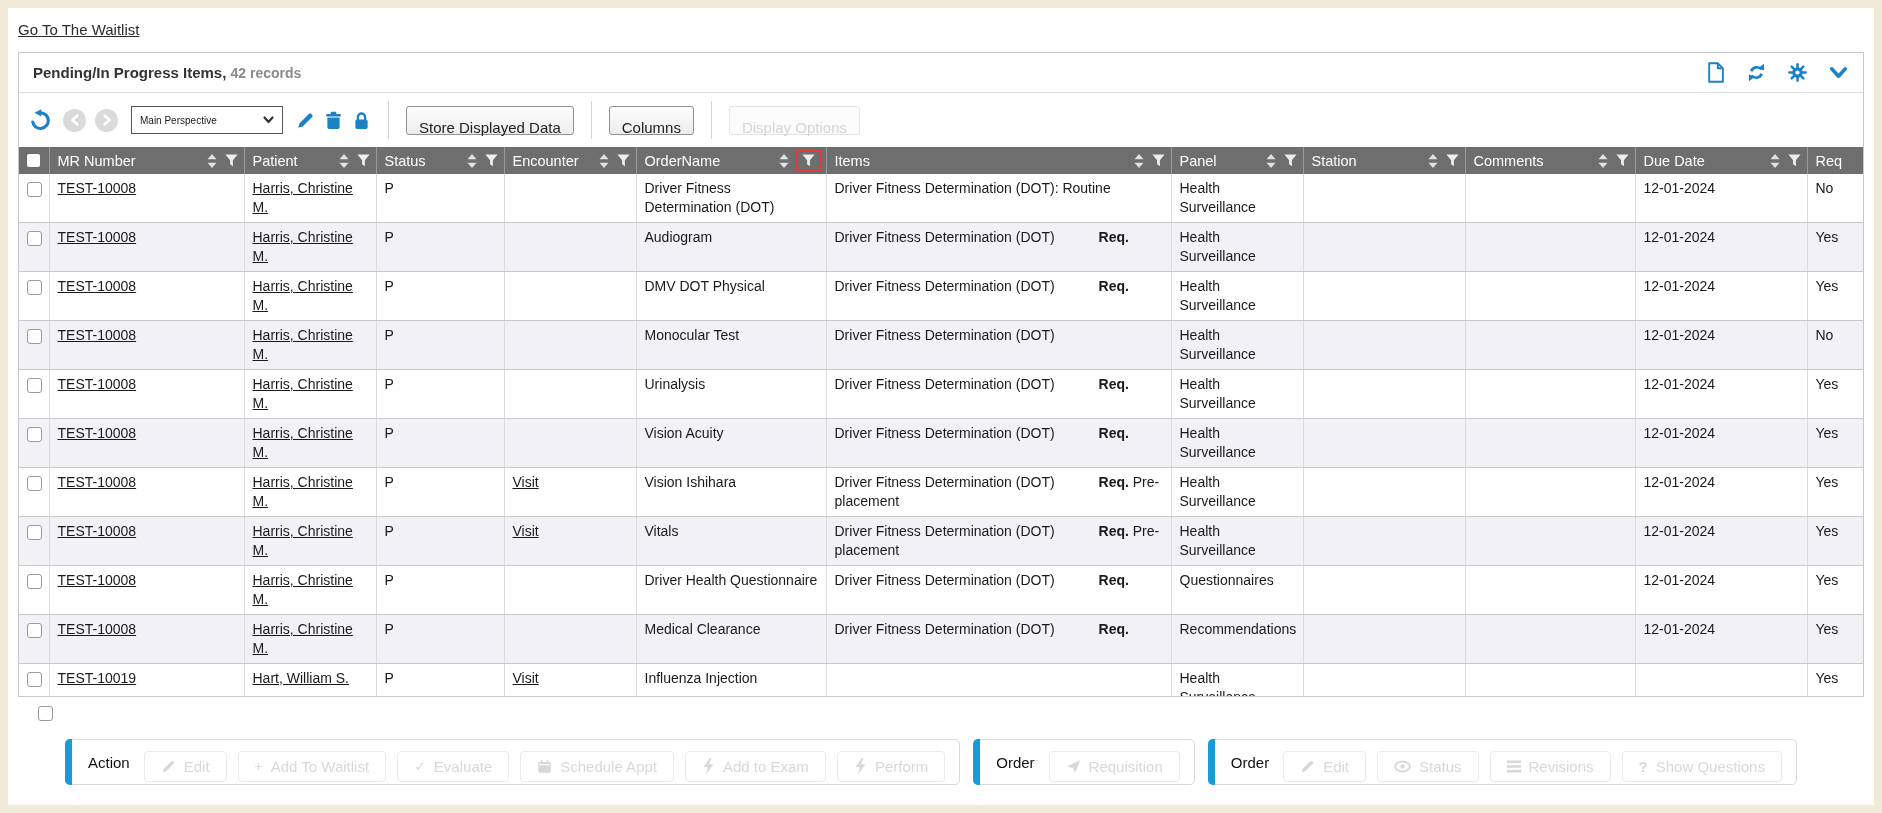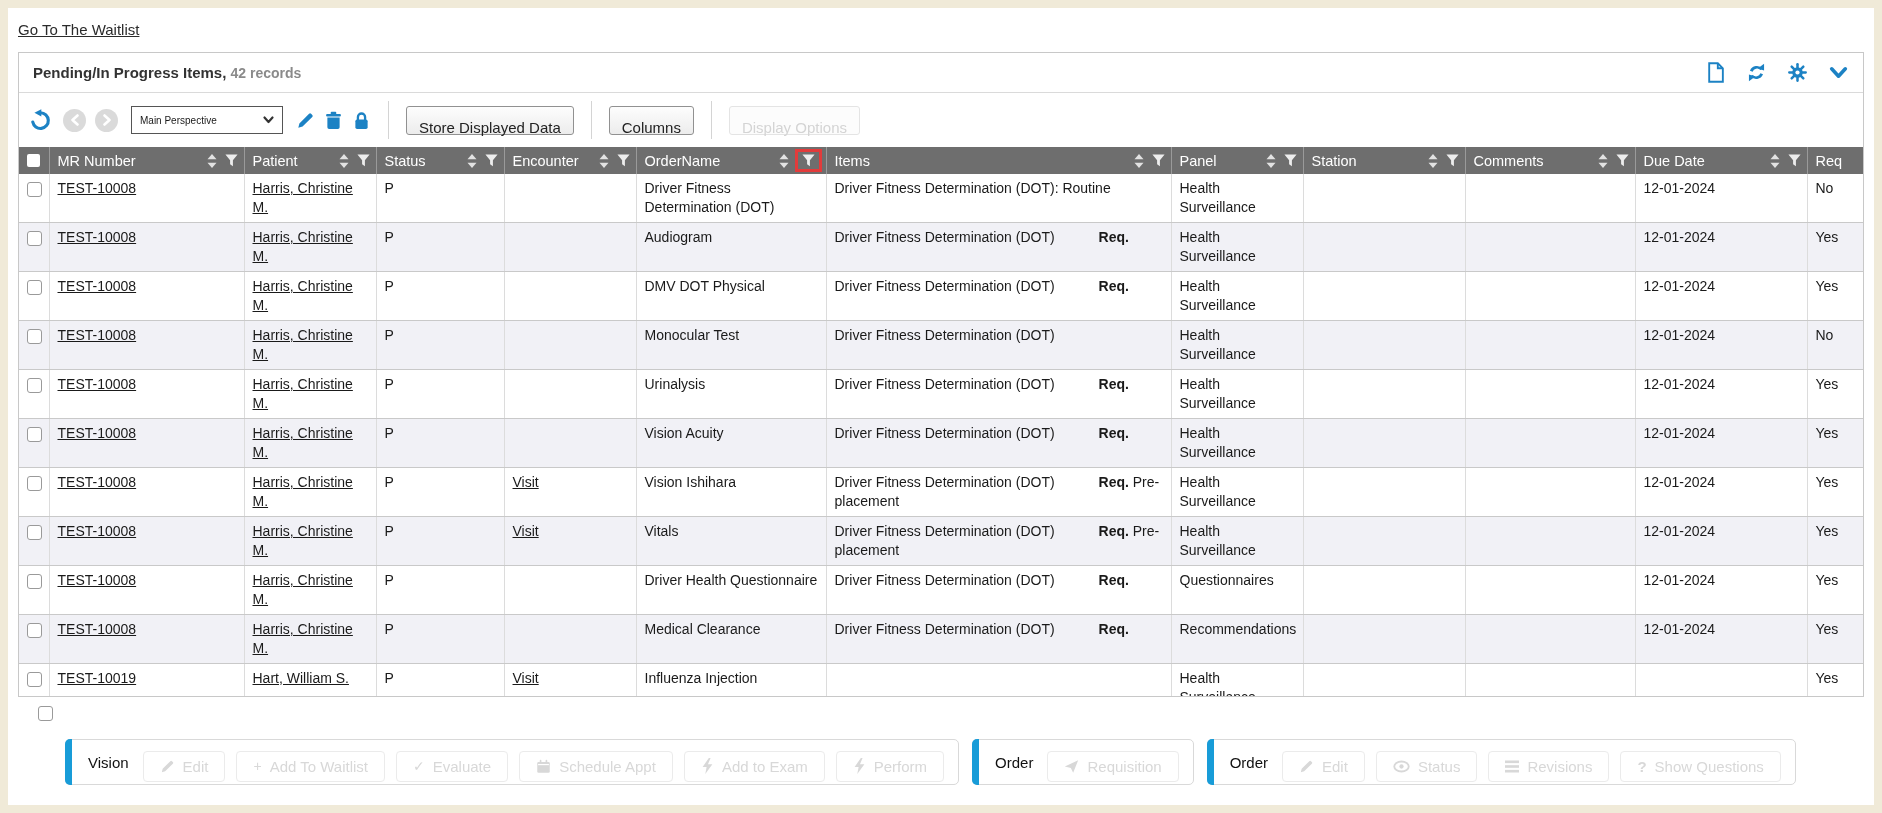--- a/index.html
+++ b/index.html
@@ -557,21 +557,21 @@
       </div>
     </div>
 
     <div class="sub-row">
       <span class="cb"></span>
     </div>
 
     <div class="action-row">
       <div class="abox">
         <span class="accent"></span>
-        <span class="abox-label">Vision</span>
+        <span class="abox-label">Action</span>
         <button class="abtn">
             <svg width="15" height="15" viewBox="0 0 18 18">
               <path d="M2.2 15.8 L3.2 11.8 L12.4 2.6 a1.3 1.3 0 0 1 1.9 0 l1.1 1.1 a1.3 1.3 0 0 1 0 1.9 L6.2 14.8 Z" fill="currentColor"></path>
             </svg>
             <span>Edit</span>
           </button>
         <button class="abtn">
             <span class="chk-glyph">+</span>
             <span>Add To Waitlist</span>
           </button>

